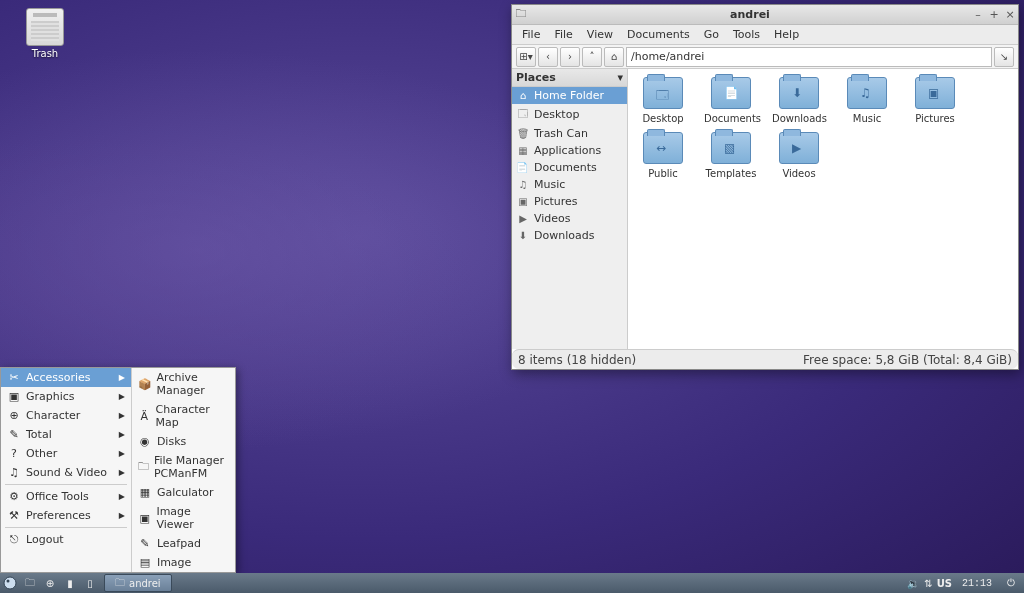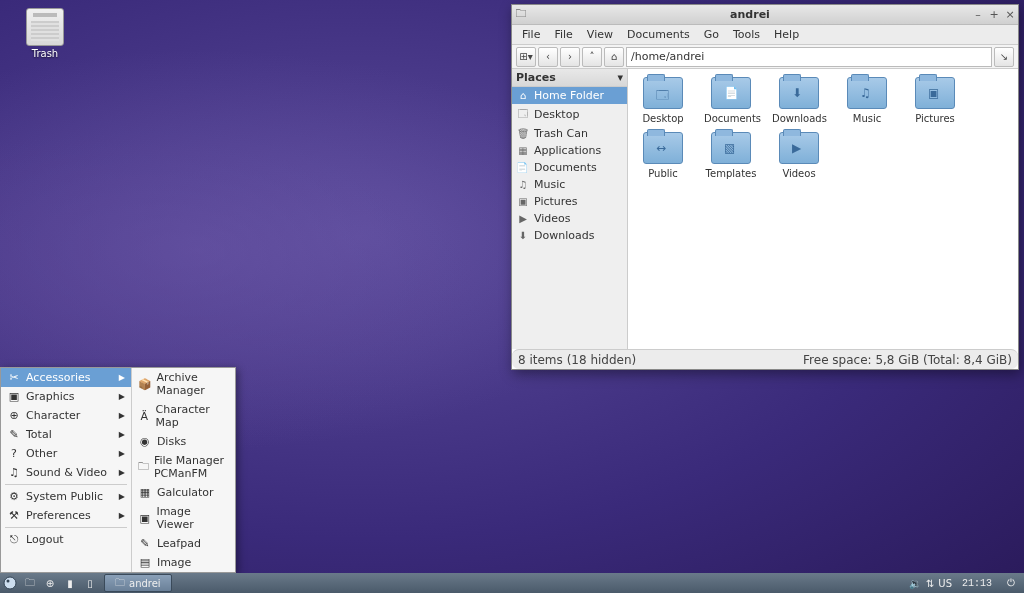--- a/index.html
+++ b/index.html
@@ -204,21 +204,21 @@
         <span class="arrow">▶</span>
       </div>
       <div class="menu-item">
         <span class="m-ico">♫</span>
         <span>Sound &amp; Video</span>
         <span class="arrow">▶</span>
       </div>
       <div class="menu-sep"></div>
       <div class="menu-item">
         <span class="m-ico">⚙</span>
-        <span>System Public</span>
+        <span>Office Tools</span>
         <span class="arrow">▶</span>
       </div>
       <div class="menu-item">
         <span class="m-ico">⚒</span>
         <span>Preferences</span>
         <span class="arrow">▶</span>
       </div>
       <div class="menu-sep"></div>
       <div class="menu-item">
         <span class="m-ico">⎋</span>
@@ -275,18 +275,18 @@
     <div class="tb-launcher">▯</div>
     <div class="tb-task">
       <span>🗀</span>
       <span>andrei</span>
     </div>
   </div>
   <div class="tb-right">
     <div class="tb-tray">
       <span>🔉</span>
       <span>⇅</span>
-      <span style="font-weight:normal;">US</span>
+      <span style="font-weight:bold;">US</span>
     </div>
     <div class="tb-clock">21:13</div>
     <div class="tb-power">⏻</div>
   </div>
 </div>
 
 </body></html>

